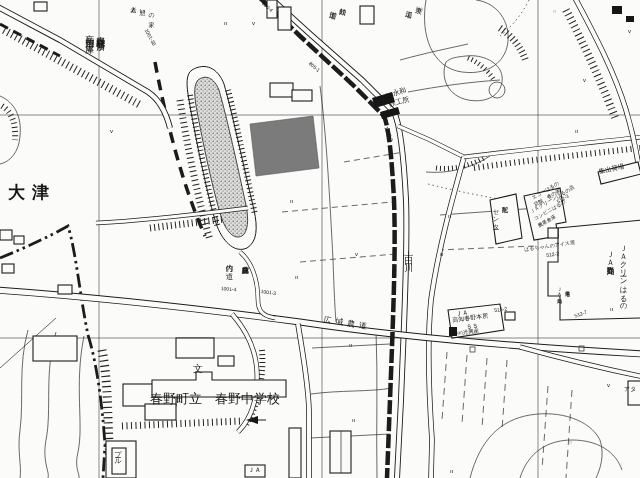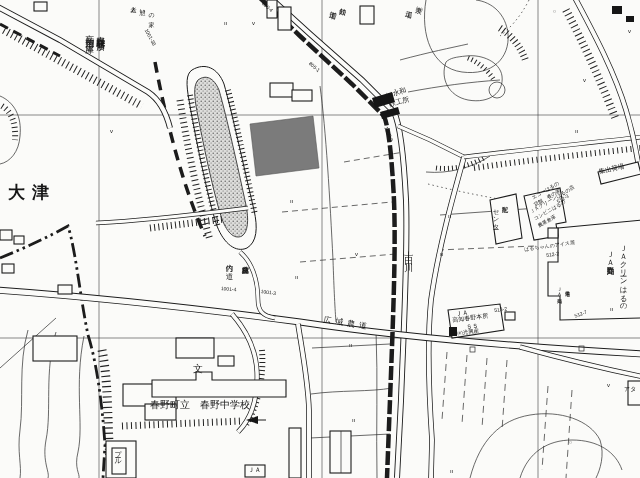--- a/index.html
+++ b/index.html
@@ -198,21 +198,21 @@
       <span class="lbl v" style="left: 331px; top: 6px; font-size: 7px; transform: rotate(14deg);">工場㈲</span>
       <span class="lbl v" style="left: 417px; top: 1px; font-size: 7px; transform: rotate(14deg);">泉㈲</span>
       <span class="lbl v" style="left: 407px; top: 5px; font-size: 7px; transform: rotate(14deg);">工場</span>
       <span class="lbl" style="left: 385px; top: 92px; font-size: 7px; transform: rotate(-16deg);">㈲永和</span>
       <span class="lbl" style="left: 388px; top: 101px; font-size: 7px; transform: rotate(-16deg);">鉄工所</span>
       <span class="lbl" style="left: 8px; top: 184px; font-size: 17px; letter-spacing: 7px; font-weight: bold;">大津</span>
       <span class="lbl v" style="left: 225px; top: 258px; font-size: 7.5px;">竹内　道</span>
       <span class="lbl v" style="left: 241px; top: 260px; font-size: 7.5px;">農林倉庫</span>
       <span class="lbl v" style="left: 403px; top: 244px; font-size: 9px; letter-spacing: 6px;">十田川</span>
       <span class="lbl" style="left: 324px; top: 316px; font-size: 8px; letter-spacing: 4px; transform: rotate(9deg);">広域農道</span>
-      <span class="lbl" style="left: 150px; top: 400px; font-size: 10px;">春野町立　春野中学校</span>
+      <span class="lbl" style="left: 150px; top: 392px; font-size: 13px;">春野町立　春野中学校</span>
       <span class="lbl" style="left: 193px; top: 364px; font-size: 10px;">文</span>
       <span class="lbl v" style="left: 114px; top: 445px; font-size: 7px;">プール</span>
       <span class="lbl" style="left: 598px; top: 168px; font-size: 6.5px; transform: rotate(-13deg);">集出荷場</span>
       <span class="lbl v" style="left: 619px; top: 240px; font-size: 7.5px;">ＪＡクリーンはるの</span>
       <span class="lbl v" style="left: 606px; top: 246px; font-size: 7.5px;">ＪＡ高知春野</span>
       <span class="lbl v" style="left: 502px; top: 201px; font-size: 6.5px;">配送</span>
       <span class="lbl v" style="left: 493px; top: 204px; font-size: 6.5px;">センター</span>
       <span class="lbl" style="left: 531px; top: 196px; font-size: 5px; transform: rotate(-30deg);">エコーはるの</span>
       <span class="lbl" style="left: 533px; top: 203px; font-size: 5px; transform: rotate(-30deg);">貸館　春の家</span>
       <span class="lbl" style="left: 529px; top: 210px; font-size: 5px; transform: rotate(-30deg);">ＪＡグリーンはるの店</span>

